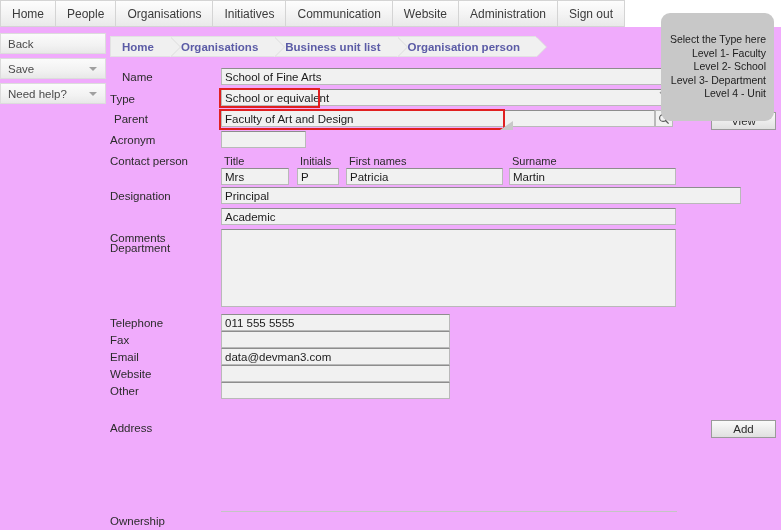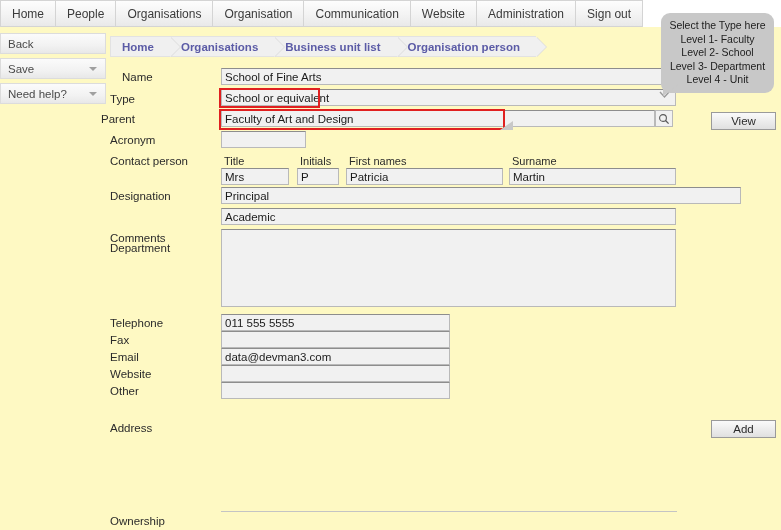--- a/index.html
+++ b/index.html
@@ -6,21 +6,21 @@
   html, body {
     margin: 0; padding: 0;
     width: 781px; height: 530px;
     background: #ffffff;
     font-family: "Liberation Sans", sans-serif;
     overflow: hidden;
   }
   #app {
     position: relative;
     width: 781px; height: 530px;
-    background: #fef9c3;
+    background: #f0abfc;
   }
 
   
   .topnav {
     position: absolute; left: 0; top: 0;
     width: 781px; height: 27px;
     display: flex;
     align-items: stretch;
     background: #ffffff;
   }
@@ -178,22 +178,22 @@
   }
 
   
   .callout {
     position: absolute;
     background: #c8c8c8;
     border-radius: 9px;
     color: #1d1d1d;
     font-size: 10.5px;
     line-height: 13.5px;
-    text-align: center;
-    padding: 6px 8px;
+    text-align: right;
+    padding: 20px 8px;
   }
   .callout-tail {
     position: absolute;
     width: 0; height: 0;
   }
 
   
   .hline {
     position: absolute;
     height: 1px;
@@ -202,21 +202,21 @@
 </style>
 </head>
 <body>
 
 <div id="app">
 
   <div class="topnav">
     <div class="navtab">Home</div>
     <div class="navtab">People</div>
     <div class="navtab">Organisations</div>
-    <div class="navtab">Organisation</div>
+    <div class="navtab">Initiatives</div>
     <div class="navtab">Communication</div>
     <div class="navtab">Website</div>
     <div class="navtab">Administration</div>
     <div class="navtab">Sign out</div>
   </div>
 
   <div class="sidebar">
     <div class="sidebtn">
       <span>Back</span>
     </div>
@@ -243,21 +243,21 @@
     <div class="fld" style="left:221px; top:68px; width:455px;">School of Fine Arts</div>
 
     <div class="flabel" style="left:110px; top:93px;">Type</div>
     <div class="fld" style="left:221px; top:89px; width:455px;">School or equivalent</div>
     <div class="chev" style="left:659px; top:94px;">
       <svg width="11" height="8" viewBox="0 0 11 8">
           <path d="M1 1 L5.5 6 L10 1" stroke="#9a9a9a" stroke-width="1.4" fill="none"></path>
         </svg>
     </div>
 
-    <div class="flabel" style="left:101px; top:113px;">Parent</div>
+    <div class="flabel" style="left:114px; top:113px;">Parent</div>
     <div class="fld" style="left:221px; top:110px; width:434px;">Faculty of Art and Design</div>
     <div class="magnifier" style="left:655px; top:110px;">
       <svg width="12" height="12" viewBox="0 0 12 12">
         <circle cx="5" cy="5" r="3.4" stroke="#5a5a5a" stroke-width="1.1" fill="none"></circle>
         <line x1="7.5" y1="7.5" x2="10.6" y2="10.6" stroke="#5a5a5a" stroke-width="1.3"></line>
       </svg>
     </div>
 
     <div class="btn" style="left:711px; top:112px; width:65px;">View</div>
 

